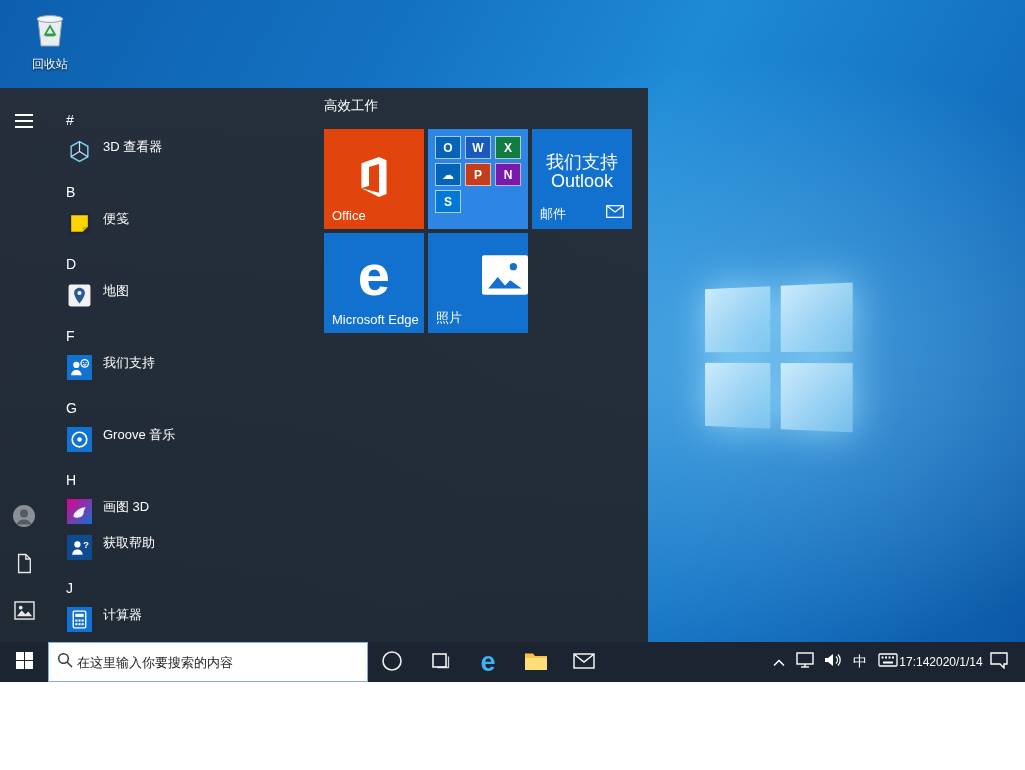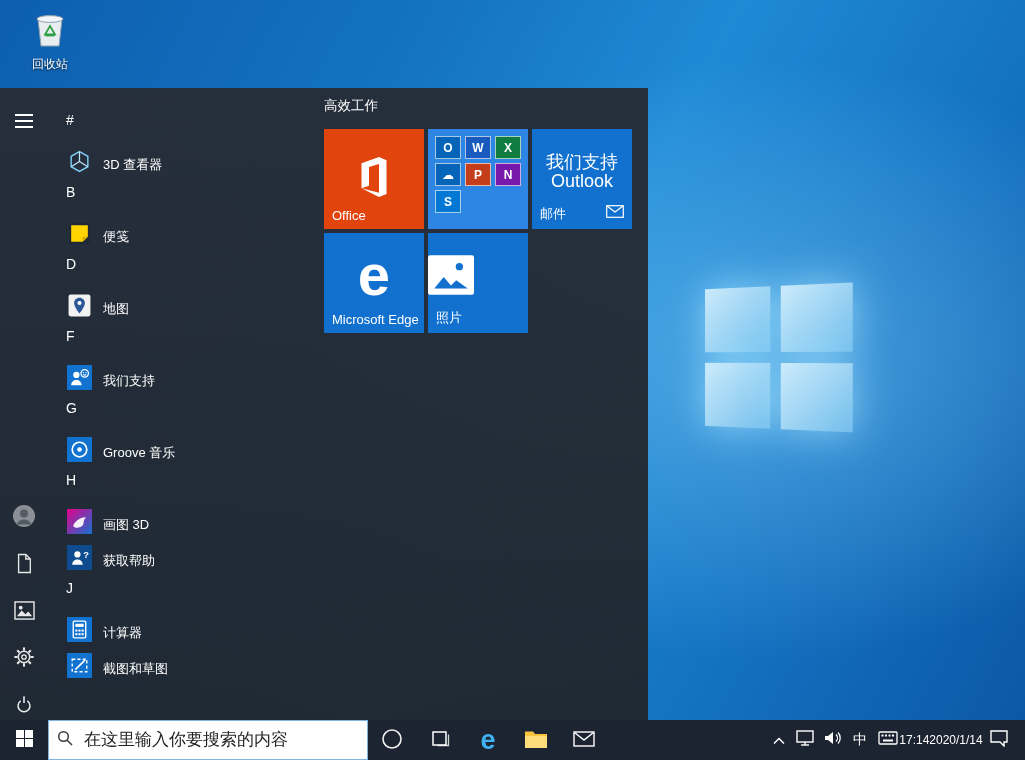--- a/index.html
+++ b/index.html
@@ -1,18 +1,18 @@
 <!DOCTYPE html>
 <html><head>
 <meta charset="utf-8">
 <style>
   * { margin:0; padding:0; box-sizing:border-box; }
   html,body { width:1025px; height:770px; overflow:hidden;
     font-family:"Liberation Sans","DejaVu Sans",sans-serif; }
-  .desktop { position:relative; width:1025px; height:760px; overflow:hidden; }
+  .desktop { position:relative; width:1025px; height:682px; overflow:hidden; }
 
   
   .wallpaper { position:absolute; inset:0;
     background:
       radial-gradient(640px 430px at 760px 360px, rgba(140,215,255,0.45), rgba(140,215,255,0) 70%),
       linear-gradient(118deg,#0d5fae 0%,#1472c2 30%,#1e8ad6 52%,#1472c2 74%,#0b57a4 100%);
   }
   .win-logo { position:absolute; left:698px; top:286px; width:156px; height:146px;
     display:grid; grid-template-columns:72px 72px; grid-template-rows:66px 66px; gap:11px;
     transform:perspective(520px) rotateY(-18deg); }
@@ -32,52 +32,52 @@
   .rail-btn { width:48px; height:40px; background:none; border:none; display:flex;
     align-items:center; justify-content:center; cursor:pointer; }
   .rail-btn.top { position:absolute; top:14px; left:0; }
   .rail-bottom { position:absolute; bottom:1px; left:0; width:48px;
     display:flex; flex-direction:column; }
   .rail-bottom .rail-btn { height:47px; }
 
   .app-list { position:absolute; left:48px; top:14px; width:265px; }
   .letter-row { height:36px; display:flex; align-items:center; padding-left:18px;
     font-size:14px; cursor:pointer; }
-  .app-row { height:36px; display:flex; align-items:flex-end; padding-left:18px; cursor:pointer; }
+  .app-row { height:36px; display:flex; align-items:flex-start; padding-left:18px; cursor:pointer; }
   .app-icon { width:26px; height:26px; display:flex; align-items:center; justify-content:center; }
   .app-label { margin-left:11px; font-size:13px; }
 
   .tile-area { position:absolute; left:324px; top:9px; width:316px; }
   .tile-group-title { font-size:13.5px; margin-bottom:14px; }
   .tile-grid { display:grid; grid-template-columns:repeat(3,100px); grid-auto-rows:100px; gap:4px; }
   .tile { position:relative; color:#fff; cursor:pointer; }
   .tile-label { position:absolute; left:8px; bottom:6px; font-size:13px; }
   .tile-office { background:#e2440e; display:flex; align-items:center; justify-content:center; }
   .tile-blue { background:#1271cf; }
   .tile-group { background:#2d86e4; padding:7px; display:grid;
     grid-template-columns:repeat(3,26px); grid-auto-rows:23px; gap:4px; align-content:start; }
   .mini-icon { width:26px; height:23px; color:#fff; font-size:12px; font-weight:bold;
     display:flex; align-items:center; justify-content:center;
     border:1px solid rgba(255,255,255,0.65); }
   .tile-mail .promo { position:absolute; top:24px; left:0; right:0; text-align:center;
     font-size:18px; line-height:19px; }
   .tile-mail .env { position:absolute; right:8px; bottom:7px; }
   .tile-edge { display:flex; align-items:center; justify-content:center; }
   .edge-glyph-big { font-size:58px; font-weight:bold; line-height:1; margin-bottom:16px; }
-  .tile-photos { display:flex; align-items:flex-start; justify-content:flex-start; padding-top:22px; }
+  .tile-photos { display:flex; align-items:flex-start; justify-content:flex-end; padding-top:22px; }
 
   
   .taskbar { position:absolute; left:0; bottom:0; width:1025px; height:40px;
     background:#1b2430; display:flex; align-items:stretch; }
   .tb-btn { width:48px; height:40px; background:none; border:none; display:flex;
     align-items:center; justify-content:center; cursor:pointer; }
   .search-box { width:320px; height:40px; background:#fff; border:1px solid #7fb2e0;
     display:flex; align-items:center; padding:0 8px; }
-  .search-box input { flex:1; border:none; outline:none; font-size:17px; color:#4d7c0f;
-    margin-left:11px; font-family:inherit; background:transparent; }
+  .search-box input { flex:1; border:none; outline:none; font-size:13px; color:#4d7c0f;
+    margin-left:4px; font-family:inherit; background:transparent; }
   .search-box input::placeholder { color:#1f1f1f; opacity:1; }
   .edge-glyph-tb { font-size:27px; font-weight:bold; color:#3fb0f2; line-height:1; }
   .tray { margin-left:auto; display:flex; align-items:center; padding-right:6px; }
   .tray-item { height:40px; display:flex; align-items:center; justify-content:center;
     cursor:pointer; color:#fff; }
   .tray-chevron { width:24px; }
   .tray-net, .tray-vol { width:28px; }
   .tray-ime { width:26px; font-size:14px; }
   .tray-kbd { width:30px; }
   .tray-clock { width:76px; flex-direction:row; font-size:12px; line-height:15px; text-align:center; }

